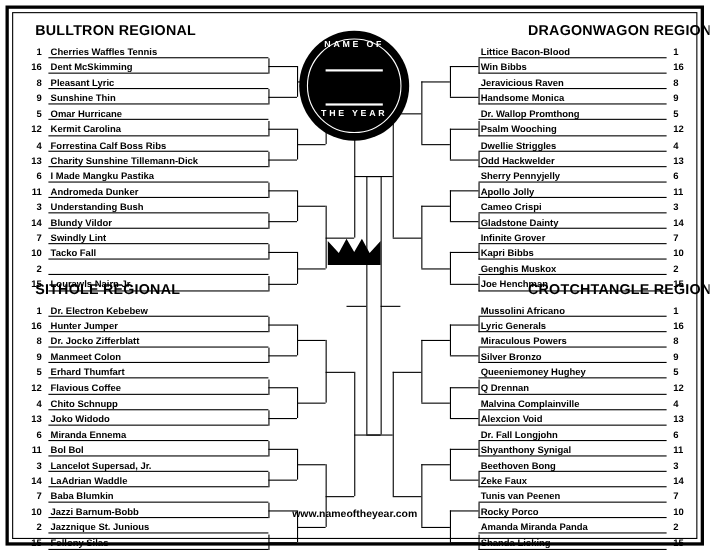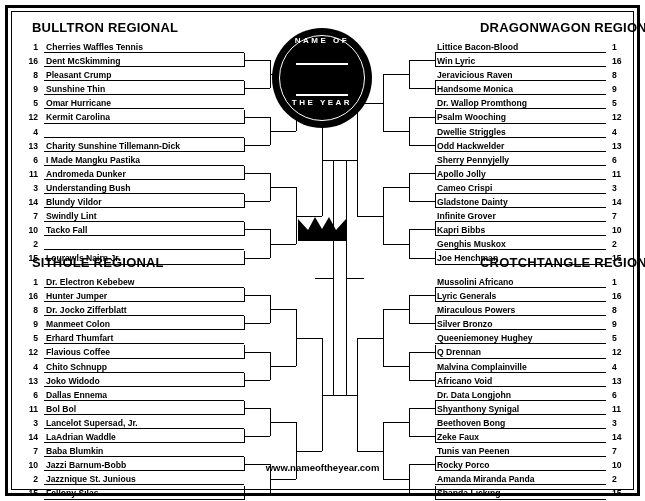--- a/index.html
+++ b/index.html
@@ -180,40 +180,41 @@
         <span class="name">Cherries Waffles Tennis</span>
         <span class="rule"></span>
       </div>
       <div class="row">
         <span class="seed">16</span>
         <span class="name">Dent McSkimming</span>
         <span class="rule"></span>
       </div>
       <div class="row">
         <span class="seed">8</span>
-        <span class="name">Pleasant Crump</span>
+        <span class="name">Pleasant Lyric</span>
         <span class="rule"></span>
       </div>
       <div class="row">
         <span class="seed">9</span>
         <span class="name">Sunshine Thin</span>
         <span class="rule"></span>
       </div>
       <div class="row">
         <span class="seed">5</span>
         <span class="name">Omar Hurricane</span>
         <span class="rule"></span>
       </div>
       <div class="row">
         <span class="seed">12</span>
         <span class="name">Kermit Carolina</span>
         <span class="rule"></span>
       </div>
       <div class="row">
         <span class="seed">4</span>
+        <span class="name">Forrestina Calf Boss Ribs</span>
         <span class="rule"></span>
       </div>
       <div class="row">
         <span class="seed">13</span>
         <span class="name">Charity Sunshine Tillemann-Dick</span>
         <span class="rule"></span>
       </div>
       <div class="row">
         <span class="seed">6</span>
         <span class="name">I Made Mangku Pastika</span>
@@ -255,21 +256,21 @@
       </div>
     </div>
   <div class="quad right" id="quad-tr">
       <div class="row">
         <span class="seed">1</span>
         <span class="name">Littice Bacon-Blood</span>
         <span class="rule"></span>
       </div>
       <div class="row">
         <span class="seed">16</span>
-        <span class="name">Win Lyric</span>
+        <span class="name">Win Bibbs</span>
         <span class="rule"></span>
       </div>
       <div class="row">
         <span class="seed">8</span>
         <span class="name">Jeravicious Raven</span>
         <span class="rule"></span>
       </div>
       <div class="row">
         <span class="seed">9</span>
         <span class="name">Handsome Monica</span>
@@ -372,21 +373,21 @@
         <span class="name">Chito Schnupp</span>
         <span class="rule"></span>
       </div>
       <div class="row">
         <span class="seed">13</span>
         <span class="name">Joko Widodo</span>
         <span class="rule"></span>
       </div>
       <div class="row">
         <span class="seed">6</span>
-        <span class="name">Dallas Ennema</span>
+        <span class="name">Miranda Ennema</span>
         <span class="rule"></span>
       </div>
       <div class="row">
         <span class="seed">11</span>
         <span class="name">Bol Bol</span>
         <span class="rule"></span>
       </div>
       <div class="row">
         <span class="seed">3</span>
         <span class="name">Lancelot Supersad, Jr.</span>
@@ -449,26 +450,26 @@
         <span class="name">Q Drennan</span>
         <span class="rule"></span>
       </div>
       <div class="row">
         <span class="seed">4</span>
         <span class="name">Malvina Complainville</span>
         <span class="rule"></span>
       </div>
       <div class="row">
         <span class="seed">13</span>
-        <span class="name">Africano Void</span>
+        <span class="name">Alexcion Void</span>
         <span class="rule"></span>
       </div>
       <div class="row">
         <span class="seed">6</span>
-        <span class="name">Dr. Data Longjohn</span>
+        <span class="name">Dr. Fall Longjohn</span>
         <span class="rule"></span>
       </div>
       <div class="row">
         <span class="seed">11</span>
         <span class="name">Shyanthony Synigal</span>
         <span class="rule"></span>
       </div>
       <div class="row">
         <span class="seed">3</span>
         <span class="name">Beethoven Bong</span>

